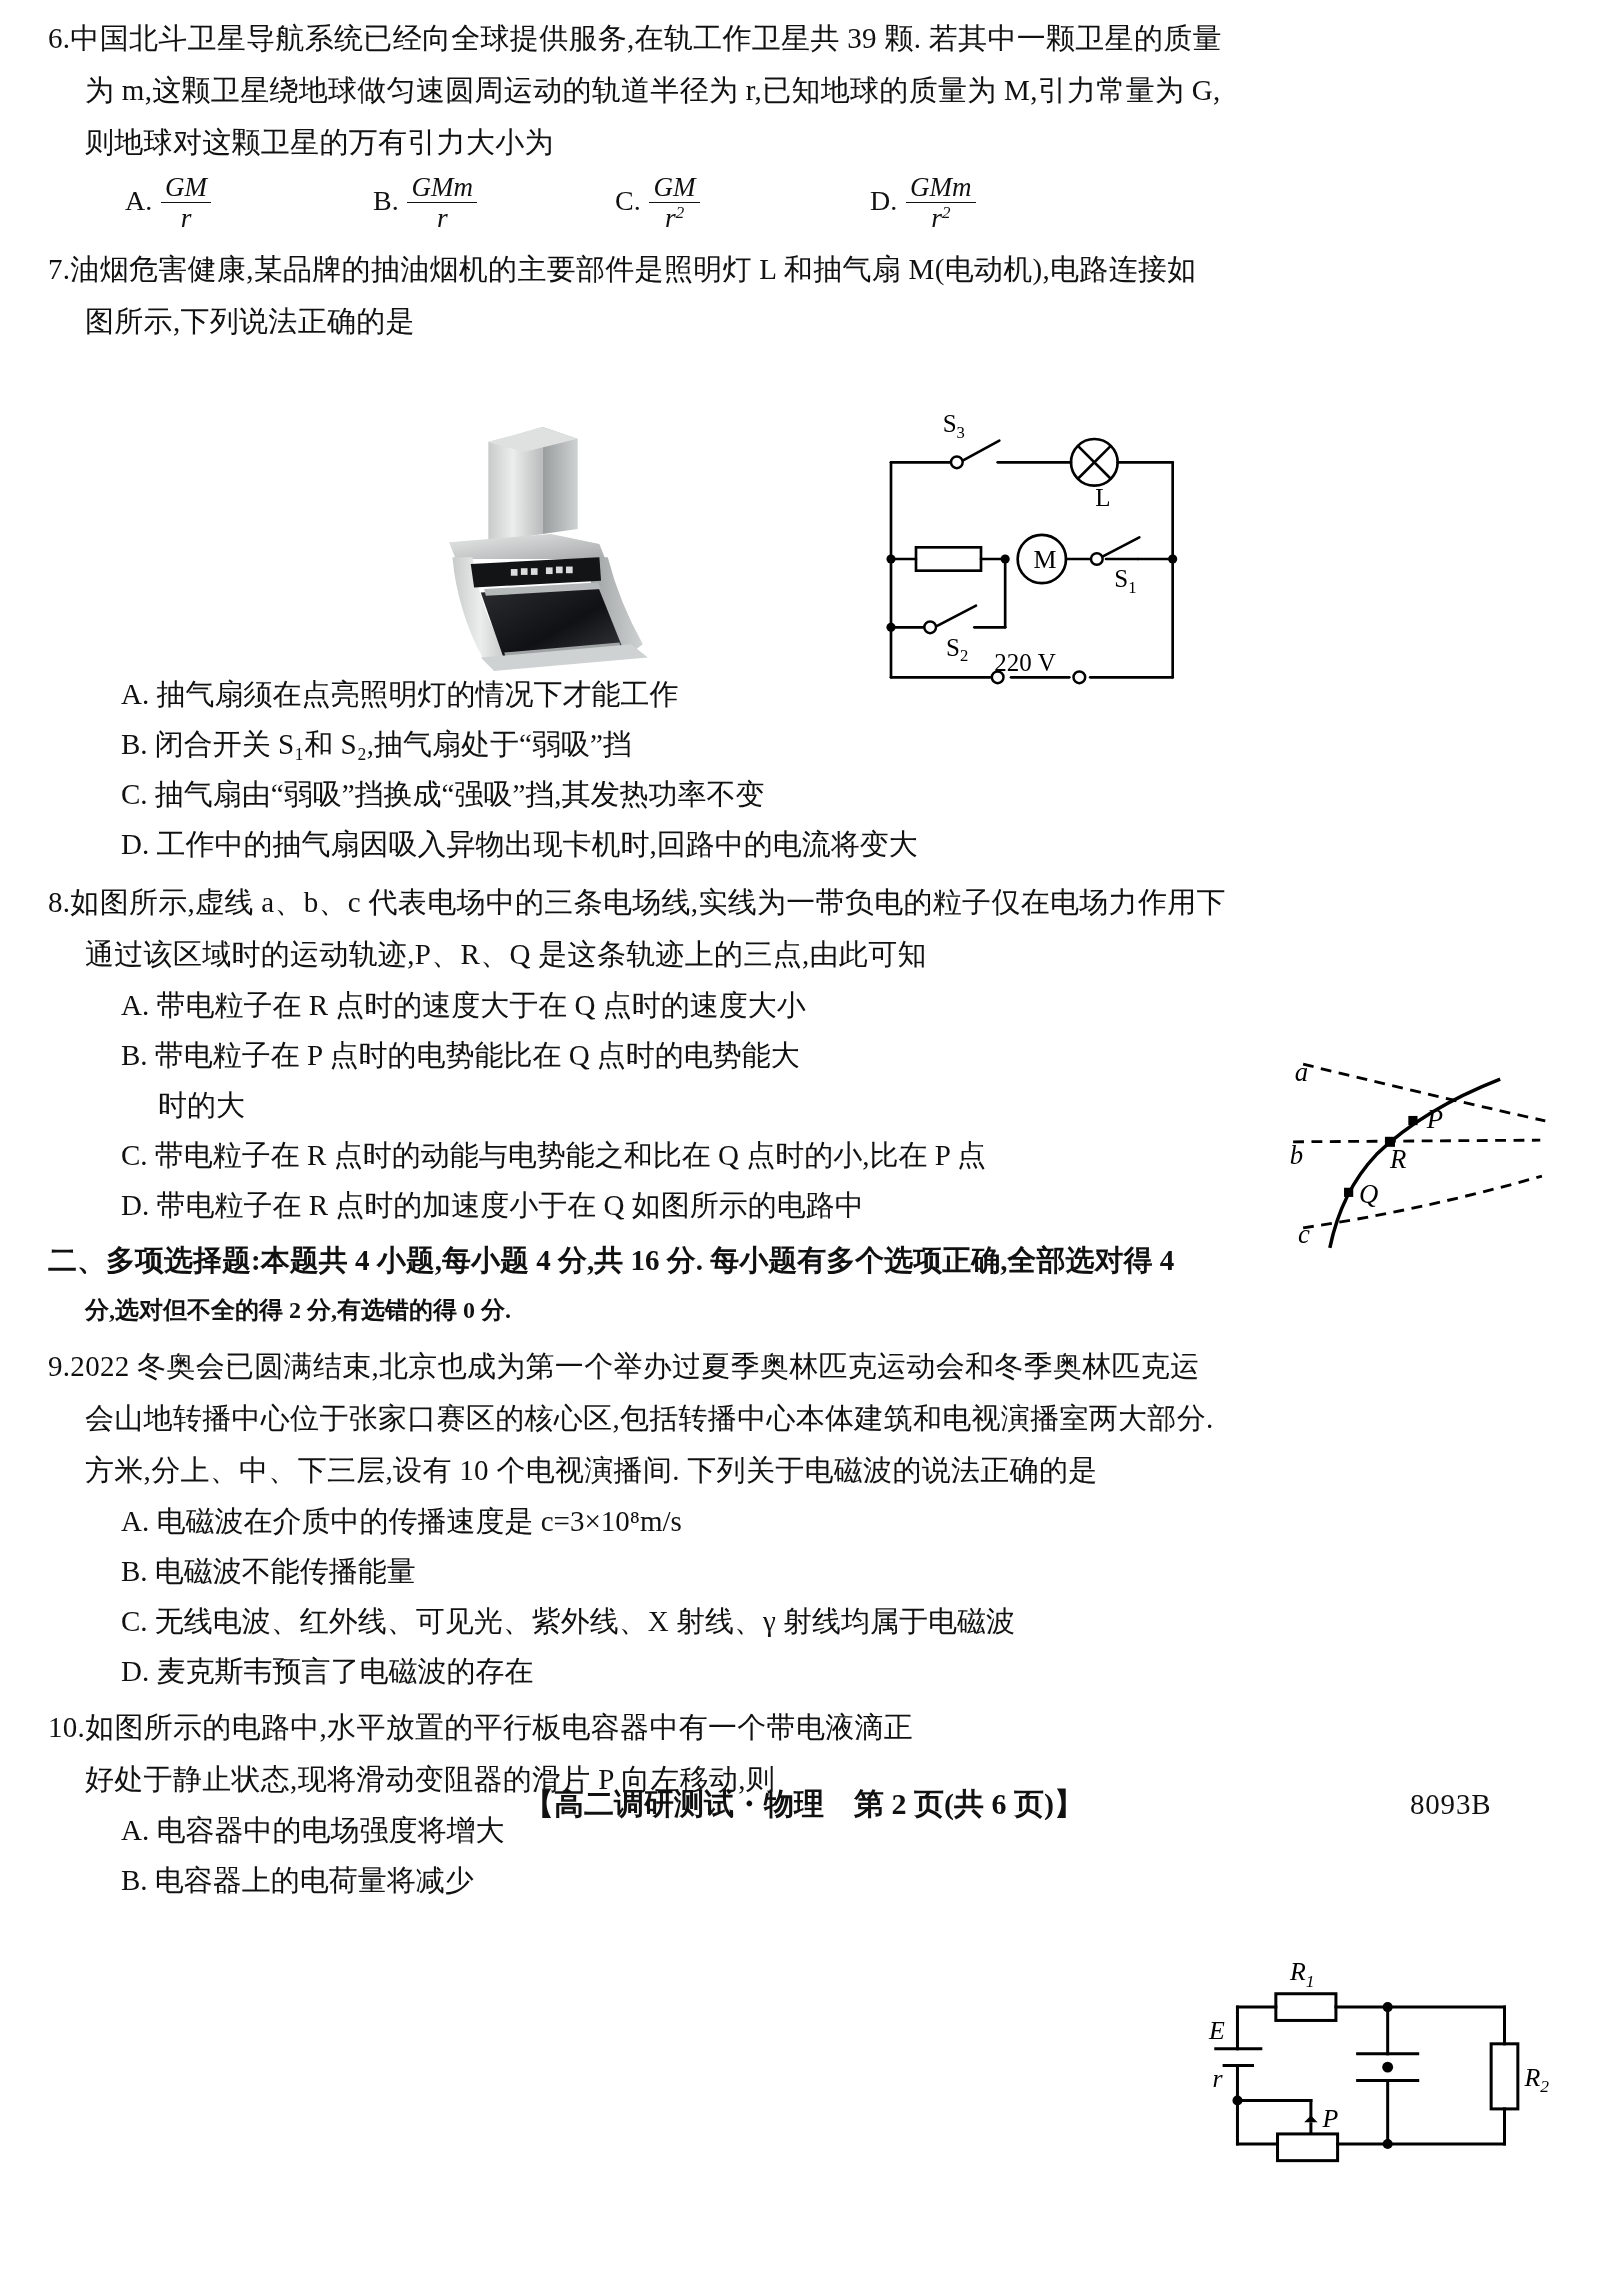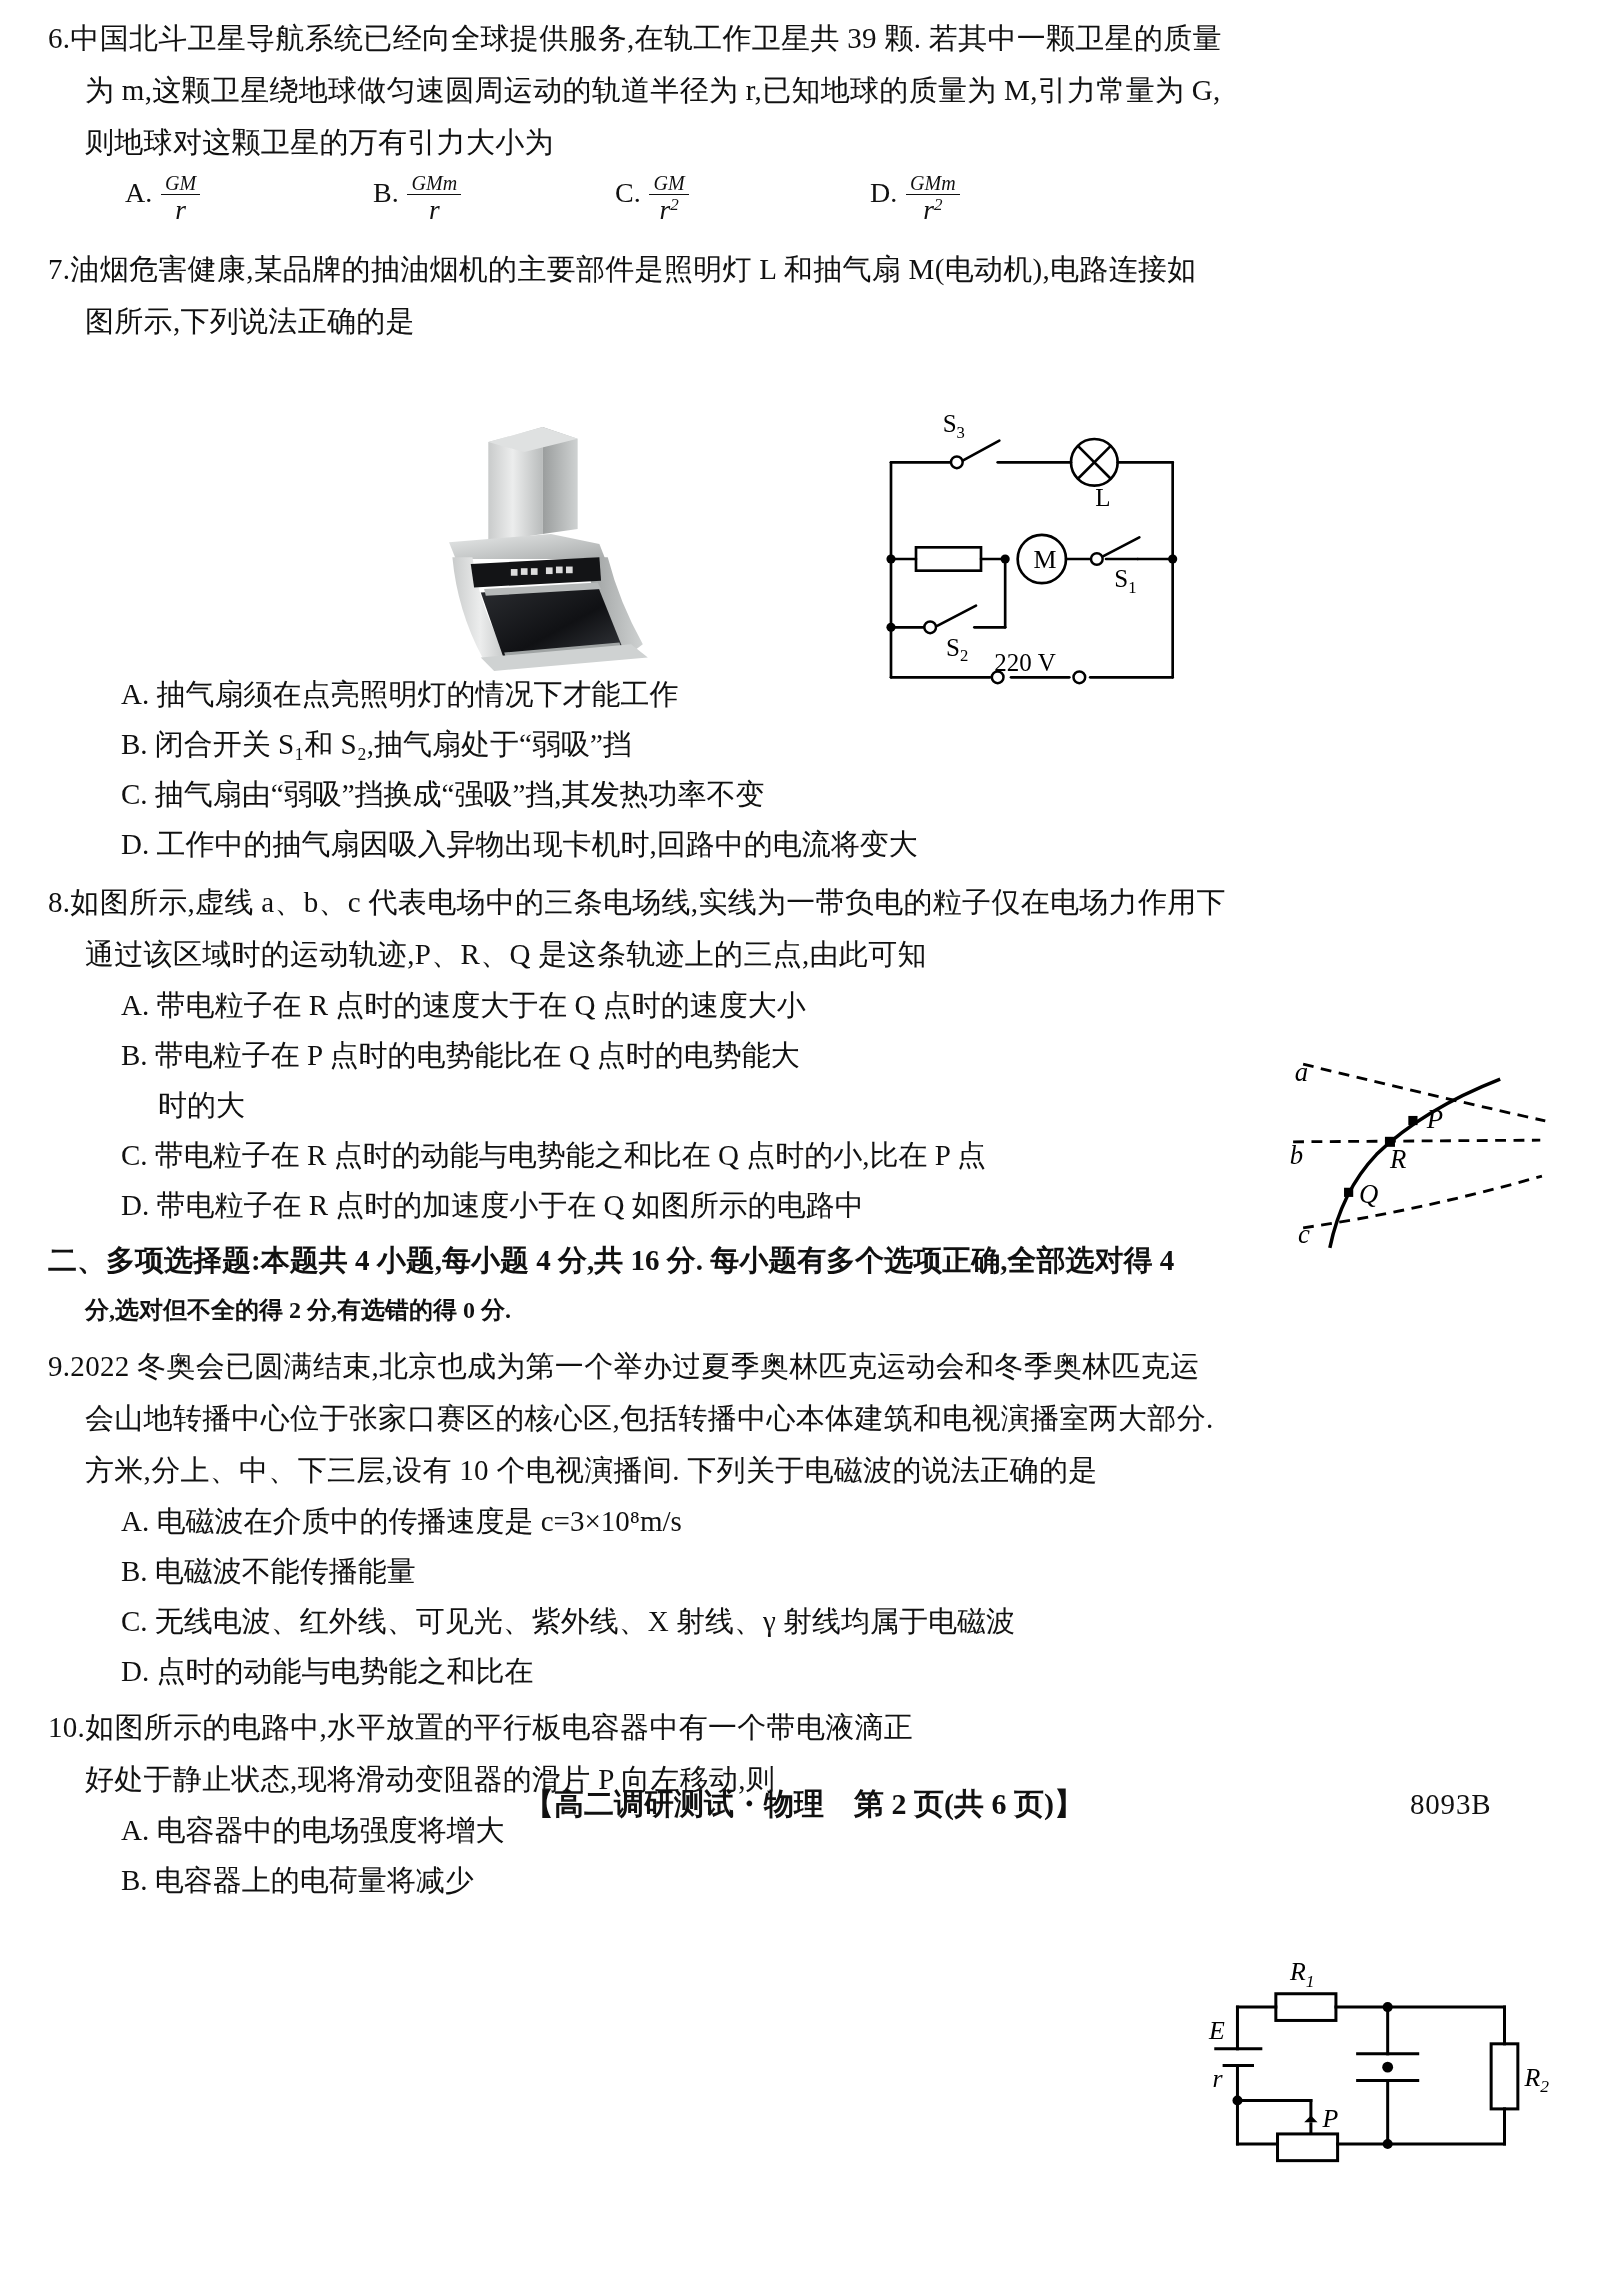--- a/index.html
+++ b/index.html
@@ -25,21 +25,21 @@
   .ln-indent{padding-left:37px;}
   .opt{
     font-size:29px;line-height:50px;padding-left:73px;white-space:nowrap;
   }
   .opt-ind{padding-left:110px;}
   i,.it{font-family:"Liberation Serif",serif;font-style:italic;}
   sup{font-size:0.62em;vertical-align:0.52em;}
 
   
   .frac{display:inline-block;vertical-align:-0.62em;text-align:center;line-height:1.08;margin:0 1.7px;}
-  .frac .nu{display:block;padding:0 4.2px;font-style:italic;font-size:20px;text-align:right;}
+  .frac .nu{display:block;padding:0 4.2px;font-style:italic;font-size:27px;text-align:right;}
   .frac .de{display:block;border-top:1.7px solid #111;padding:0 4.2px;font-style:italic;font-size:27.5px;}
 
   
   .sec{font-size:29px;line-height:50px;font-weight:bold;white-space:nowrap;}
   .sec2{font-size:24px;line-height:50px;font-weight:bold;padding-left:37px;white-space:nowrap;}
 
   
   .hood{position:absolute;left:434px;top:417px;width:284px;height:259px;}
 
   
@@ -128,21 +128,21 @@
       <div class="sec2">分,选对但不全的得 2 分,有选错的得 0 分.</div>
     </div>
 
     <div class="q" style="margin-top:5px;">
       <div class="line">9.2022 冬奥会已圆满结束,北京也成为第一个举办过夏季奥林匹克运动会和冬季奥林匹克运</div>
       <div class="line ln-indent">会山地转播中心位于张家口赛区的核心区,包括转播中心本体建筑和电视演播室两大部分.</div>
       <div class="line ln-indent">方米,分上、中、下三层,设有 10 个电视演播间. 下列关于电磁波的说法正确的是</div>
       <div class="opt">A. 电磁波在介质中的传播速度是 c=3×10⁸m/s</div>
       <div class="opt">B. 电磁波不能传播能量</div>
       <div class="opt">C. 无线电波、红外线、可见光、紫外线、X 射线、γ 射线均属于电磁波</div>
-      <div class="opt">D. 点时的动能与电势能之和比在</div>
+      <div class="opt">D. 麦克斯韦预言了电磁波的存在</div>
     </div>
 
     <div class="q" style="margin-top:3.3px;">
       <div class="line">10.如图所示的电路中,水平放置的平行板电容器中有一个带电液滴正</div>
       <div class="line ln-indent">好处于静止状态,现将滑动变阻器的滑片 P 向左移动,则</div>
       <div class="opt">A. 电容器中的电场强度将增大</div>
       <div class="opt">B. 电容器上的电荷量将减少</div>
     </div>
 
   </div>

